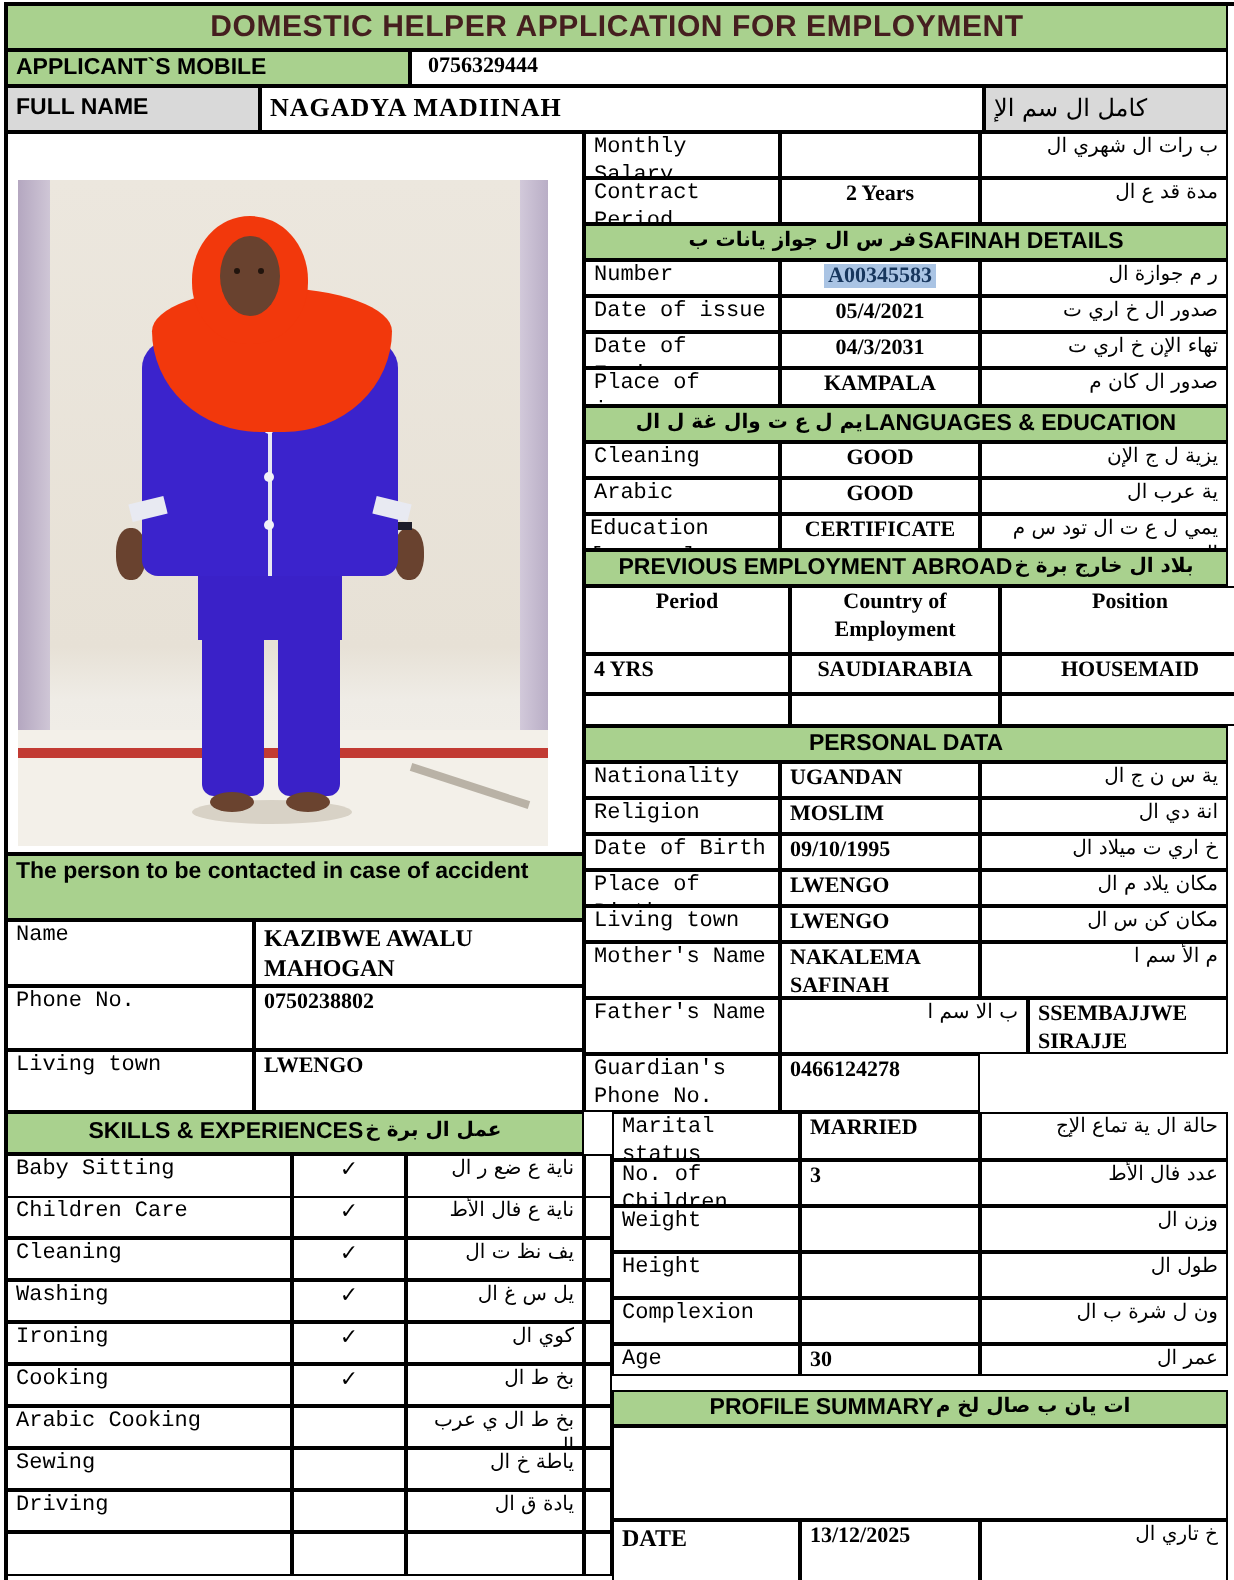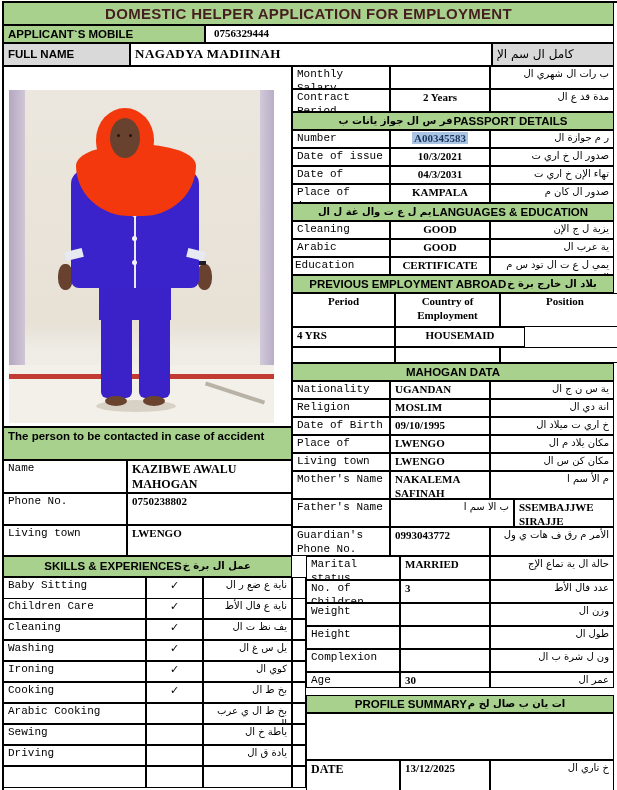--- a/index.html
+++ b/index.html
@@ -218,31 +218,31 @@
 </div>
 <div class="r" style="top:89px;left:292px;height:23px">
   <div class="c cu1 l">Contract Period</div>
   <div class="c cu2 v ctr">2 Years</div>
   <div class="c cu3 a">مدة قد ع ال</div>
 </div>
 
 <div class="r" style="top:112px;left:292px;height:18px">
   <div class="c g ghead" style="width:322px;display:flex">
     <span class="arp">فر س ال جواز يانات ب</span>
-      <span class="lt">PASSPORT DETAILS</span>
+      <span class="lt">SAFINAH DETAILS</span>
   </div>
 </div>
 <div class="r" style="top:130px;left:292px;height:18px">
   <div class="c cu1 l">Number</div>
   <div class="c cu2 ctr"><span class="hl">A00345583</span></div>
   <div class="c cu3 a">ر م جوازة ال</div>
 </div>
 <div class="r" style="top:148px;left:292px;height:18px">
   <div class="c cu1 l">Date of issue</div>
-  <div class="c cu2 v ctr">10/3/2021</div>
+  <div class="c cu2 v ctr">05/4/2021</div>
   <div class="c cu3 a">صدور ال خ اري ت</div>
 </div>
 <div class="r" style="top:166px;left:292px;height:18px">
   <div class="c cu1 l">Date of Expiry</div>
   <div class="c cu2 v ctr">04/3/2031</div>
   <div class="c cu3 a">تهاء الإن خ اري ت</div>
 </div>
 <div class="r" style="top:184px;left:292px;height:19px">
   <div class="c cu1 l">Place of issue</div>
   <div class="c cu2 v ctr">KAMPALA</div>
@@ -277,31 +277,32 @@
       <span class="arp">بلاد ال خارج برة خ</span>
   </div>
 </div>
 <div class="r" style="top:293px;left:292px;height:34px">
   <div class="c ce1 v ctr">Period</div>
   <div class="c ce2 v ctr">Country of Employment</div>
   <div class="c ce3 v ctr">Position</div>
 </div>
 <div class="r" style="top:327px;left:292px;height:20px">
   <div class="c ce1 v">4 YRS</div>
+  <div class="c ce2 v ctr">SAUDIARABIA</div>
   <div class="c ce3 v ctr">HOUSEMAID</div>
 </div>
 <div class="r" style="top:347px;left:292px;height:16px">
   <div class="c ce1"></div>
   <div class="c ce2"></div>
   <div class="c ce3"></div>
 </div>
 
 <div class="r" style="top:363px;left:292px;height:18px">
   <div class="c g ghead" style="width:322px;display:flex">
-    <span class="lt">MAHOGAN DATA</span>
+    <span class="lt">PERSONAL DATA</span>
   </div>
 </div>
 <div class="r" style="top:381px;left:292px;height:18px">
   <div class="c cu1 l">Nationality</div>
   <div class="c cu2 v">UGANDAN</div>
   <div class="c cu3 a">ية س ن ج ال</div>
 </div>
 <div class="r" style="top:399px;left:292px;height:18px">
   <div class="c cu1 l">Religion</div>
   <div class="c cu2 v">MOSLIM</div>
@@ -327,22 +328,21 @@
   <div class="c cu2 v">NAKALEMA SAFINAH</div>
   <div class="c cu3 a">م الأ سم ا</div>
 </div>
 <div class="r" style="top:499px;left:292px;height:28px">
   <div class="c cu1 l">Father's Name</div>
   <div class="c cu3 a">ب الا سم ا</div>
   <div class="c cu2 v">SSEMBAJJWE SIRAJJE</div>
 </div>
 <div class="r" style="top:527px;left:292px;height:29px">
   <div class="c cu1 l">Guardian's Phone No.</div>
-  <div class="c cu2 v">0993043772</div>
-  <div class="c cu3 a">الأمر م رق ف هات ي ول</div>
+  <div class="c cu2 v">0466124278</div>
 </div>
 
 <div class="r" style="top:556px;left:306px;height:24px">
   <div class="c cl1 l">Marital status</div>
   <div class="c cl2 v">MARRIED</div>
   <div class="c cl3 a">حالة ال ية تماع الإج</div>
 </div>
 <div class="r" style="top:580px;left:306px;height:23px">
   <div class="c cl1 l">No. of Children</div>
   <div class="c cl2 v">3</div>

